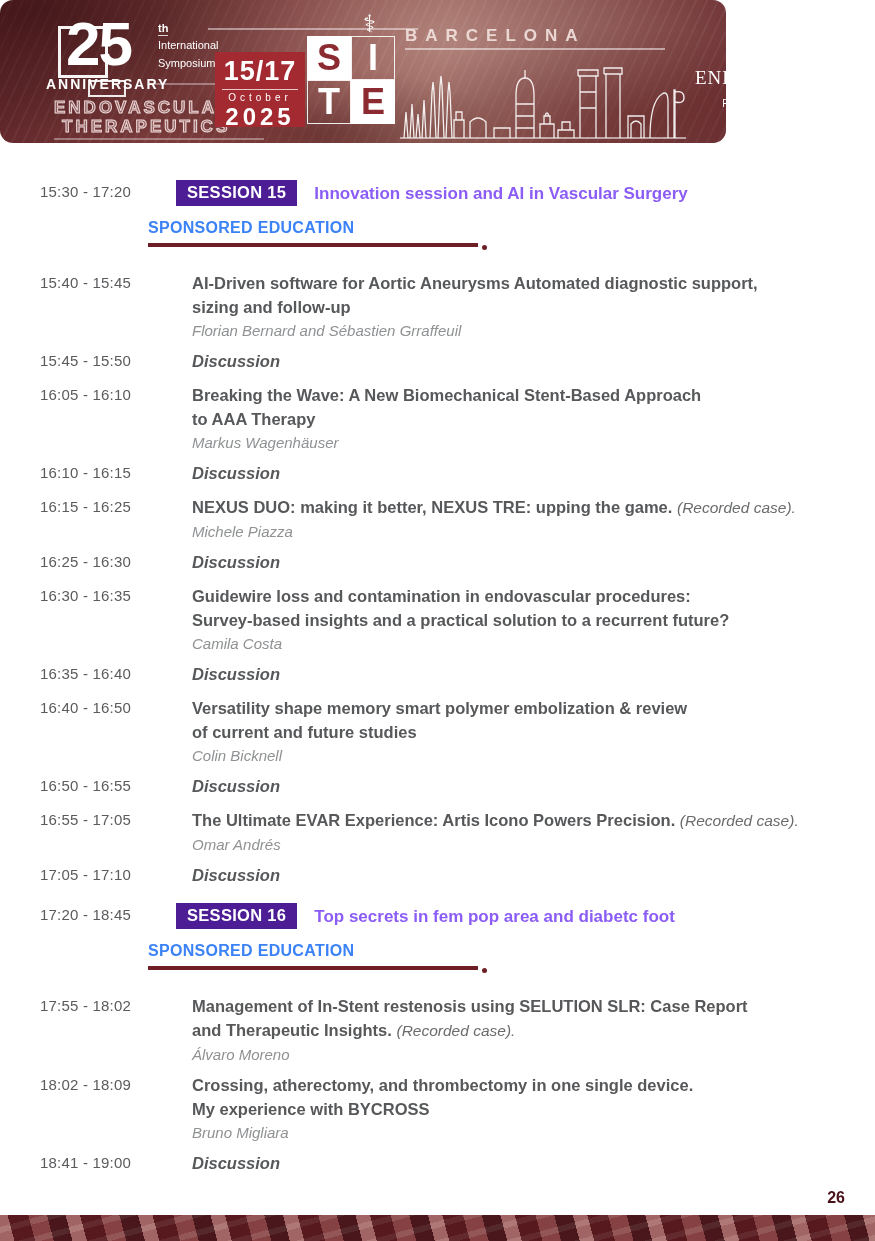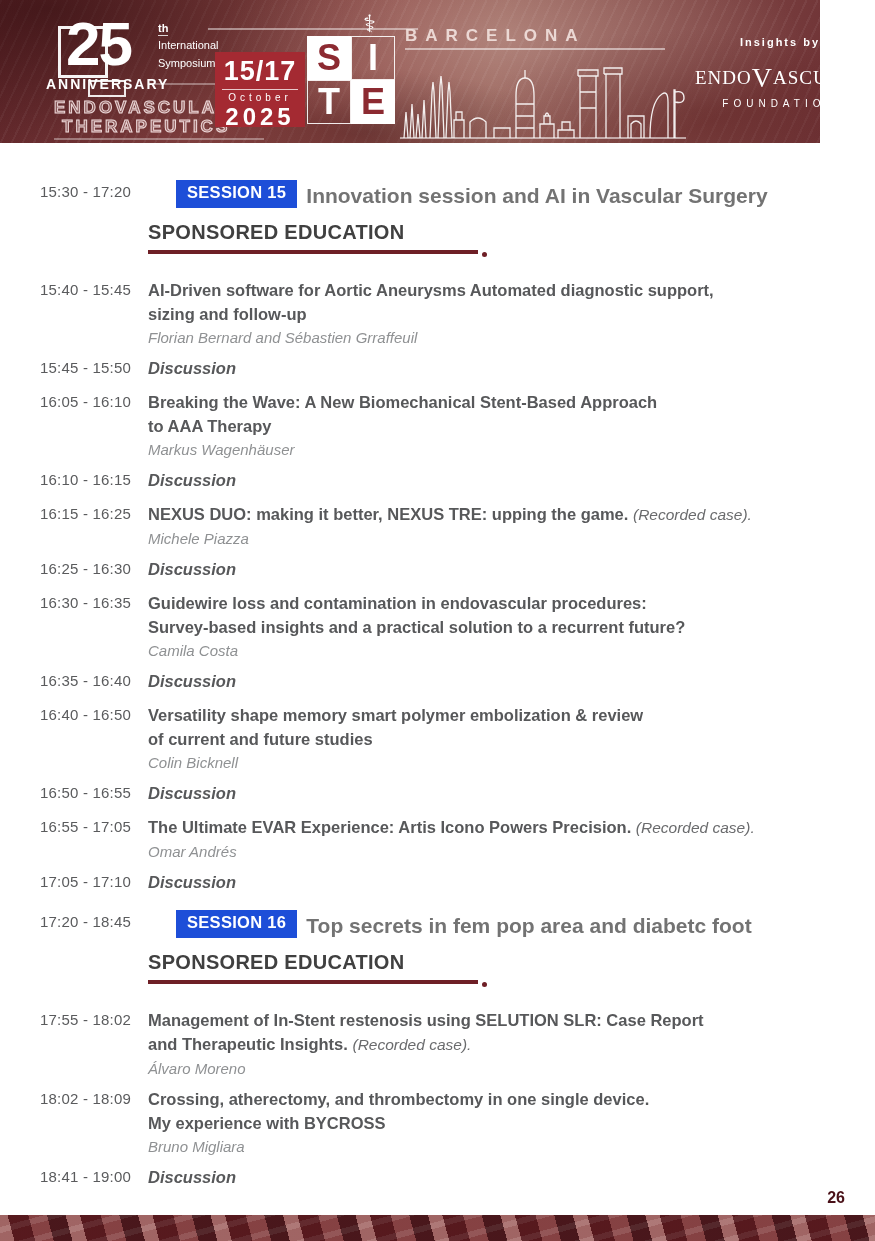--- a/index.html
+++ b/index.html
@@ -3,30 +3,31 @@
 <meta charset="utf-8">
 <style>
   html,body{margin:0;padding:0;background:#e8e8e8;}
   .page{
     position:relative;width:875px;height:1241px;margin:0 auto;
     background:#ffffff;overflow:hidden;
     font-family:"Liberation Sans",sans-serif;
   }
   
   .banner{
-    position:absolute;top:0;left:0;width:820px;height:143px;
+    position:absolute;top:0;left:0;width:726px;height:143px;
     background-color:#7d4244;
     background-image:
       radial-gradient(ellipse 420px 160px at 62% 28%, rgba(255,235,225,.25), transparent 70%),
       radial-gradient(ellipse 300px 120px at 85% 78%, rgba(90,30,30,.45), transparent 70%),
       radial-gradient(ellipse 500px 200px at 6% 6%, rgba(40,8,10,.55), transparent 72%),
       radial-gradient(ellipse 260px 90px at 45% 92%, rgba(50,10,12,.4), transparent 70%),
       repeating-linear-gradient(115deg, rgba(255,255,255,.05) 0 2px, transparent 2px 10px),
       linear-gradient(100deg,#63282c,#8d4a47 40%,#966058 60%,#6f3336);
     color:#fff;
+    border-radius:13px;
   }
   .logo25{position:absolute;left:58px;top:14px;}
   .sq1{position:absolute;left:0;top:12px;width:44px;height:46px;border:3px solid rgba(255,255,255,.95);}
   .sq2{position:absolute;left:30px;top:66px;width:34px;height:13px;border:2px solid rgba(255,255,255,.9);}
   .big25{position:absolute;left:8px;top:0px;font-size:62px;font-weight:bold;letter-spacing:-2px;line-height:60px;color:#fff;}
   .th{position:absolute;left:100px;top:8px;font-size:11px;font-weight:bold;border-bottom:1px solid rgba(255,255,255,.8);padding-bottom:1px;}
   .intsym{position:absolute;left:100px;top:22px;font-size:11px;line-height:18px;color:#fff;}
   .hline1{position:absolute;left:150px;top:14px;width:210px;height:2px;background:rgba(255,255,255,.45);}
   .anniv{position:absolute;left:-12px;top:62px;font-size:14px;font-weight:bold;letter-spacing:2px;}
   .hline2{position:absolute;left:92px;top:69px;width:110px;height:2px;background:rgba(255,255,255,.35);}
@@ -52,28 +53,28 @@
   .orgblock{position:absolute;left:695px;top:36px;width:170px;text-align:center;color:#fff;}
   .orgby{font-size:11px;font-weight:bold;letter-spacing:2px;}
   .endov{font-size:19px;letter-spacing:1px;margin-top:14px;font-family:"Liberation Serif",serif;}
   .logo-v{font-size:28px;font-weight:400;vertical-align:-3px;}
   .foundation{font-size:10px;letter-spacing:5px;margin-top:4px;}
   
   .content{position:absolute;top:143px;left:0;width:875px;padding:37px 40px 0 40px;box-sizing:border-box;}
   .row{display:flex;align-items:flex-start;}
   .time{flex:0 0 108px;font-size:15px;color:#5a5b5d;padding-top:3px;letter-spacing:.2px;}
   .sess-head{margin-bottom:13px;gap:28px;}
-  .badge{background:#1d4ed8;color:#fff;font-weight:bold;font-size:16.5px;padding:3px 11px 4px 11px;letter-spacing:.3px;}
-  .sess-title{color:#737373;font-weight:bold;font-size:21px;margin-left:9px;padding-top:4px;}
+  .badge{background:#4c1d95;color:#fff;font-weight:bold;font-size:16.5px;padding:3px 11px 4px 11px;letter-spacing:.3px;}
+  .sess-title{color:#8b5cf6;font-weight:bold;font-size:17px;margin-left:17px;padding-top:4px;}
   .sponsored{margin-left:108px;margin-bottom:21px;}
-  .sponsored-label{color:#404040;font-weight:bold;font-size:20px;letter-spacing:.3px;}
+  .sponsored-label{color:#3b82f6;font-weight:bold;font-size:16px;letter-spacing:.3px;}
   .sponsored-rule{display:flex;align-items:flex-start;margin-top:6px;}
   .rule-line{width:330px;height:3.5px;background:#6e1f26;}
   .rule-dot{width:5px;height:5px;border-radius:50%;background:#6e1f26;margin-left:4px;margin-top:2px;}
-  .item{margin-bottom:8px;}
+  .item{margin-bottom:8px;gap:44px;}
   .item-body{flex:1;}
   .t-line{font-size:16.5px;font-weight:bold;color:#57585a;line-height:24px;}
   .note{font-weight:normal;font-style:italic;color:#6a6b6d;font-size:15.5px;}
   .speaker{font-style:italic;color:#8f9193;font-size:15px;line-height:21px;margin-top:1px;}
   .discussion .t-line{font-style:italic;}
   .discussion{margin-bottom:10px;}
   .sess-block + .sess-block{margin-top:16px;}
   
   .pagenum{position:absolute;right:30px;bottom:34px;font-size:16px;font-weight:bold;color:#4a1118;}
   .footerstrip{

